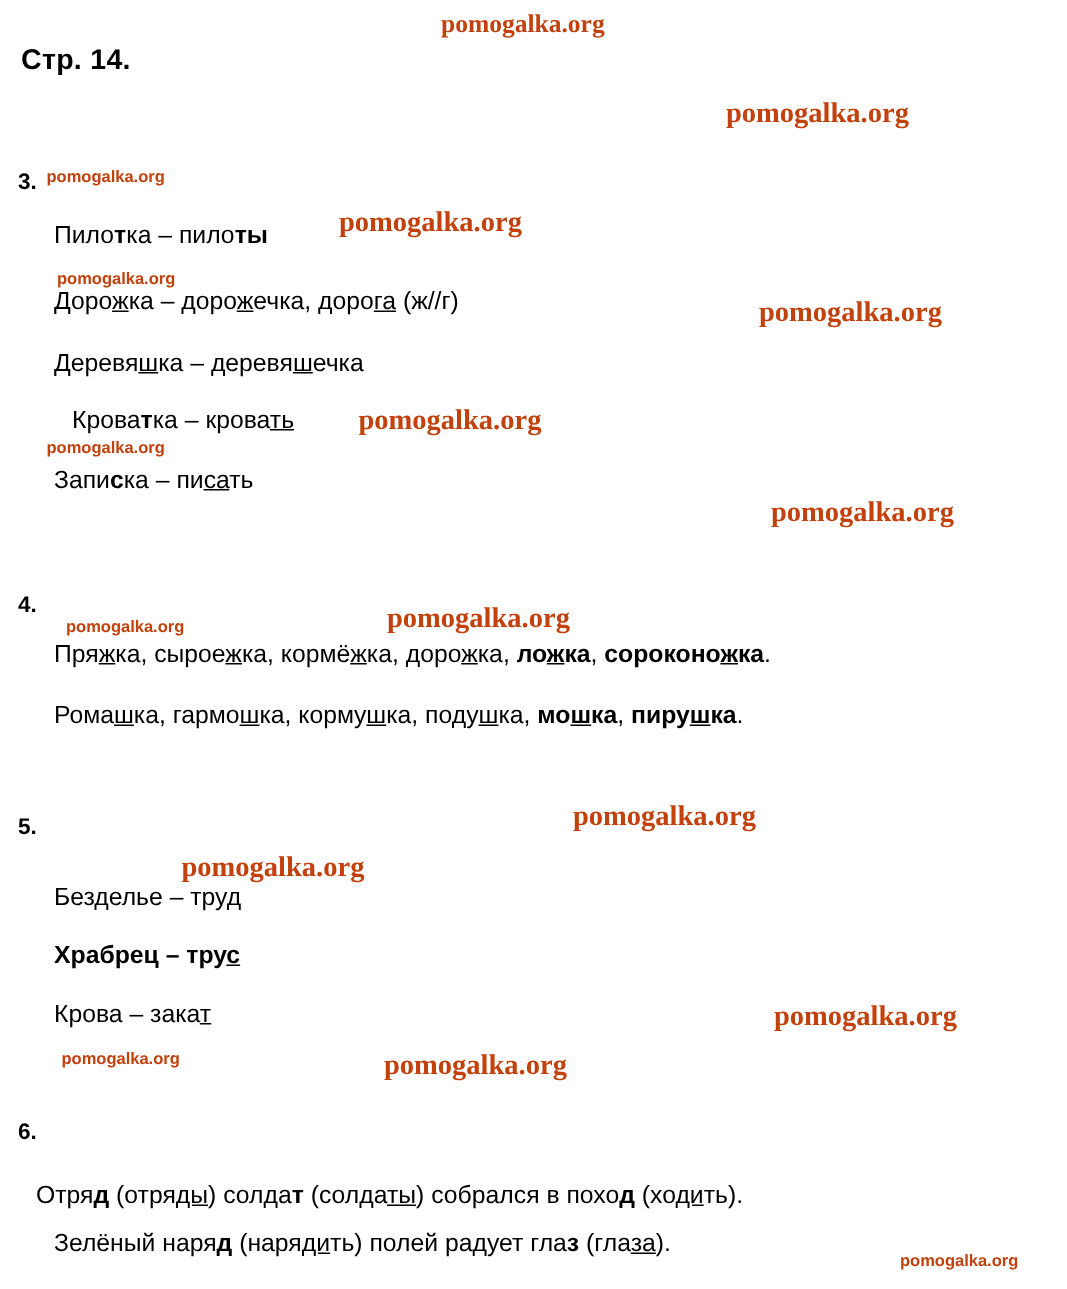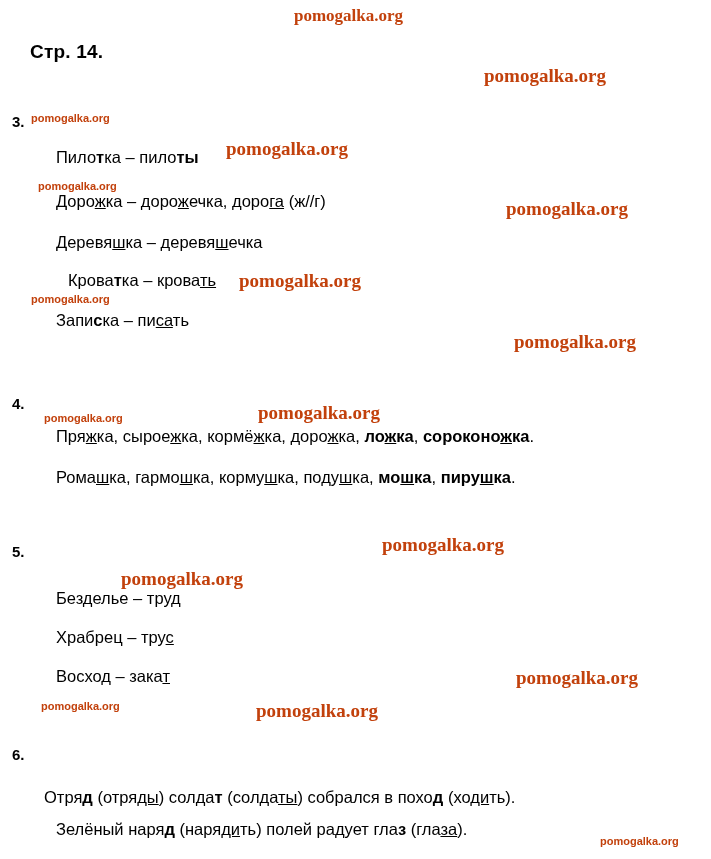--- a/index.html
+++ b/index.html
@@ -36,38 +36,36 @@
   }
   .wm.med {
     font-size: 17px;
   }
   .wm.big {
     font-size: 19px;
   }
   
   .page-label {
     position: absolute;
-    left: 30px;
+    left: 14px;
     top: 30px;
     font-size: 19px;
     font-weight: bold;
     letter-spacing: 0.2px;
-    margin-top: 11px;
   }
   .task-num {
     position: absolute;
     left: 12px;
     font-size: 15px;
     font-weight: bold;
   }
   .line {
     position: absolute;
     font-size: 16.5px;
     white-space: nowrap;
-    margin-left: 20px;
   }
   .bold {
     font-weight: bold;
   }
   .ul {
     text-decoration: underline;
     text-underline-offset: 1px;
   }
   .ulb {
     font-weight: bold;
@@ -104,19 +102,19 @@
       <div class="line" style="top: 148px; left: 36px;"><span>Пило</span><span class="bold">т</span><span>ка – пило</span><span class="bold">ты</span></div>
       <div class="line" style="top: 192px; left: 36px;"><span>Доро</span><span class="ul">ж</span><span>ка – доро</span><span class="ul">ж</span><span>ечка, доро</span><span class="ul">га</span><span> (ж//г)</span></div>
       <div class="line" style="top: 233px; left: 36px;"><span>Деревя</span><span class="ul">ш</span><span>ка – деревя</span><span class="ul">ш</span><span>ечка</span></div>
       <div class="line" style="top: 271px; left: 48px;"><span>Крова</span><span class="bold">т</span><span>ка – крова</span><span class="ul">ть</span></div>
       <div class="line" style="top: 311px; left: 36px;"><span>Запи</span><span class="bold">с</span><span>ка – пи</span><span class="ul">са</span><span>ть</span></div>
       <div class="task-num" style="top: 395px;">4.</div>
       <div class="line" style="top: 427px; left: 36px;"><span>Пря</span><span class="ul">ж</span><span>ка, сырое</span><span class="ul">ж</span><span>ка, кормё</span><span class="ul">ж</span><span>ка, доро</span><span class="ul">ж</span><span>ка, </span><span class="bold">ло</span><span class="ulb">ж</span><span class="bold">ка</span><span>, </span><span class="bold">сороконо</span><span class="ulb">ж</span><span class="bold">ка</span><span>.</span></div>
       <div class="line" style="top: 468px; left: 36px;"><span>Рома</span><span class="ul">ш</span><span>ка, гармо</span><span class="ul">ш</span><span>ка, кормy</span><span class="ul">ш</span><span>ка, поду</span><span class="ul">ш</span><span>ка, </span><span class="bold">мо</span><span class="ulb">ш</span><span class="bold">ка</span><span>, </span><span class="bold">пиру</span><span class="ulb">ш</span><span class="bold">ка</span><span>.</span></div>
       <div class="task-num" style="top: 543px;">5.</div>
       <div class="line" style="top: 589px; left: 36px;"><span>Безделье – тру</span><span class="ul">д</span></div>
-      <div class="line" style="top: 628px; left: 36px;"><span>Храбрец – тру</span><span class="ul">с</span></div>
-      <div class="line" style="top: 667px; left: 36px;"><span>Восход – зака</span><span class="ul">т</span></div>
+      <div class="line" style="top: 628px; left: 36px; font-weight: bold;"><span>Храбрец – тру</span><span class="ul">с</span></div>
+      <div class="line" style="top: 667px; left: 36px;"><span>Крова – зака</span><span class="ul">т</span></div>
       <div class="task-num" style="top: 746px;">6.</div>
       <div class="line" style="top: 788px; left: 24px;"><span>Отря</span><span class="bold">д</span><span> (отря</span><span class="ul">ды</span><span>) солда</span><span class="bold">т</span><span> (солда</span><span class="ul">ты</span><span>) собрался в похо</span><span class="bold">д</span><span> (хо</span><span class="ul">ди</span><span>ть).</span></div>
       <div class="line" style="top: 820px; left: 36px;"><span>Зелёный наря</span><span class="bold">д</span><span> (наря</span><span class="ul">ди</span><span>ть) полей радует гла</span><span class="bold">з</span><span> (гла</span><span class="ul">за</span><span>).</span></div>
     </div>
 </div>
 
 </body></html>

